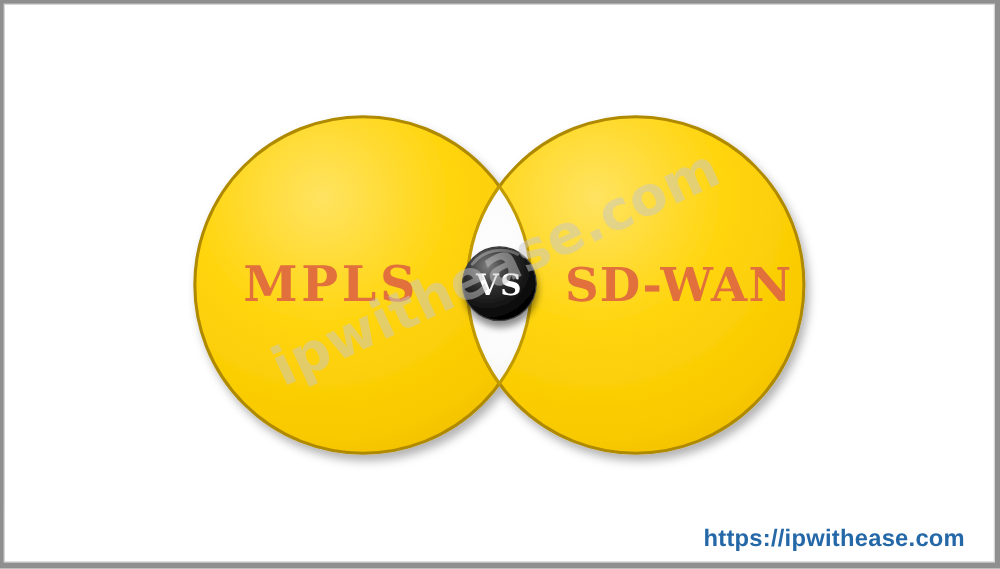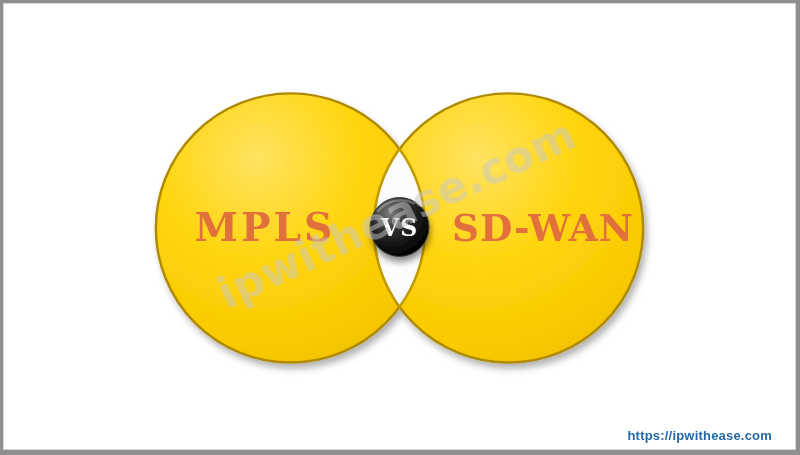--- a/index.html
+++ b/index.html
@@ -26,21 +26,21 @@
     left: 0;
     top: 0;
     width: 100%;
     height: 100%;
     display: block;
   }
   .site-url {
     position: absolute;
     right: 24px;
     bottom: 7px;
-    font-size: 13px;
+    font-size: 19px;
     font-weight: bold;
     color: #2468a8;
     letter-spacing: 0.2px;
     font-family: "Liberation Sans", sans-serif;
   }
   .circle-label {
     font-family: "DejaVu Serif", serif;
     font-weight: bold;
     fill: #e2703c;
   }

